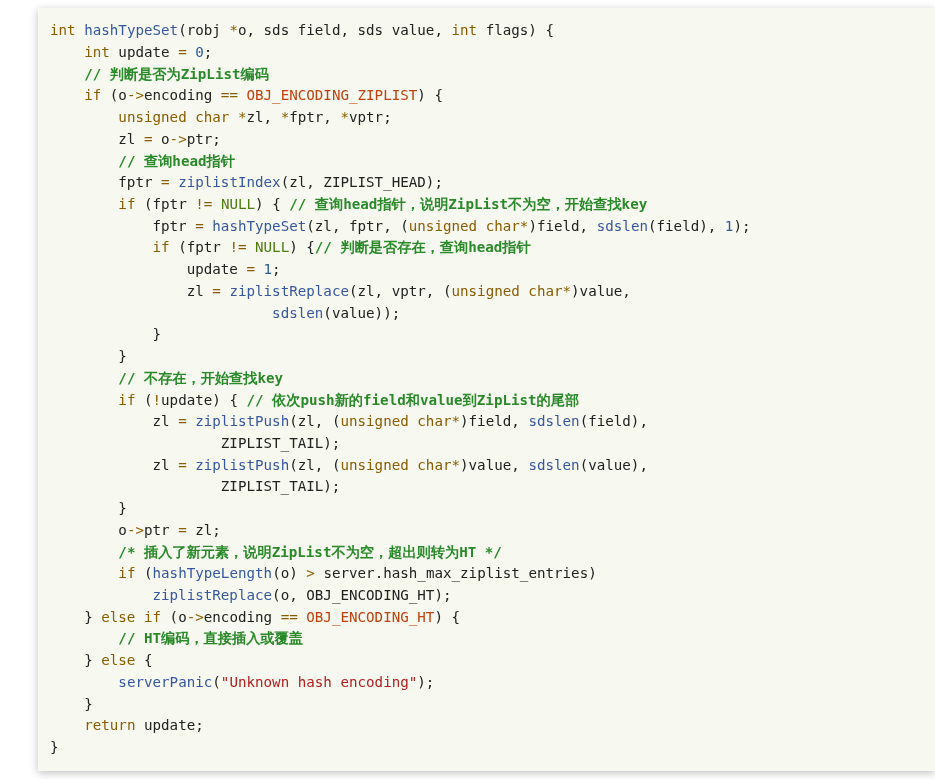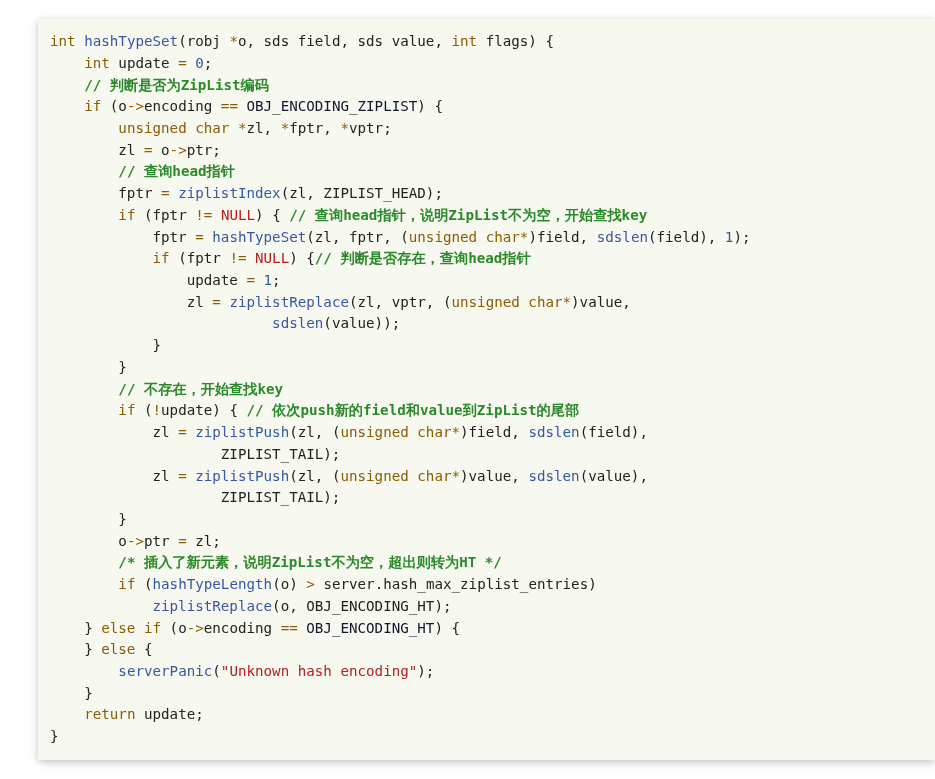--- a/index.html
+++ b/index.html
@@ -21,24 +21,24 @@
     line-height: 1.53;
     white-space: pre;
     overflow: hidden;
     color: #222;
     margin-left: 38px;
   }
   .kw   { color: #8b5c00; }     
   .fn   { color: #3658a3; }        
   .op   { color: #8b5c00; }     
   .num  { color: #2e5c9a; }     
-  .nul  { color: #b91c1c; }     
+  .nul  { color: #4d7c0f; }     
   .cmt  { color: #2a8a2a; font-weight: bold; }     
   .str  { color: #b22020; }     
-  .mac  { color: #0f172a; }        
+  .mac  { color: #c2410c; }        
 </style>
 </head>
 <body>
 
 <div class="code-container"><code id="code-target"><span class="kw">int </span><span class="fn">hashTypeSet</span>(robj <span class="op">*</span>o, sds field, sds value, <span class="kw">int</span> flags) {
     <span class="kw">int</span> update <span class="op">=</span> <span class="num">0</span>;
     <span class="cmt">// 判断是否为ZipList编码</span>
     <span class="kw">if</span> (o<span class="op">-&gt;</span>encoding <span class="op">==</span> <span class="mac">OBJ_ENCODING_ZIPLIST</span>) {
         <span class="kw">unsigned char </span><span class="op">*</span>zl, <span class="op">*</span>fptr, <span class="op">*</span>vptr;
         zl <span class="op">=</span> o<span class="op">-&gt;</span>ptr;
@@ -57,17 +57,18 @@
             zl <span class="op">=</span> <span class="fn">ziplistPush</span>(zl, (<span class="kw">unsigned char</span><span class="op">*</span>)field, <span class="fn">sdslen</span>(field),
                     ZIPLIST_TAIL);
             zl <span class="op">=</span> <span class="fn">ziplistPush</span>(zl, (<span class="kw">unsigned char</span><span class="op">*</span>)value, <span class="fn">sdslen</span>(value),
                     ZIPLIST_TAIL);
         }
         o<span class="op">-&gt;</span>ptr <span class="op">=</span> zl;
         <span class="cmt">/* 插入了新元素，说明ZipList不为空，超出则转为HT */</span>
         <span class="kw">if</span> (<span class="fn">hashTypeLength</span>(o) <span class="op">&gt;</span> server.hash_max_ziplist_entries)
             <span class="fn">ziplistReplace</span>(o, OBJ_ENCODING_HT);
     } <span class="kw">else if</span> (o<span class="op">-&gt;</span>encoding <span class="op">==</span> <span class="mac">OBJ_ENCODING_HT</span>) {
+        <span class="cmt">// HT编码，直接插入或覆盖</span>
     } <span class="kw">else</span> {
         <span class="fn">serverPanic</span>(<span class="str">"Unknown hash encoding"</span>);
     }
     <span class="kw">return</span> update;
 }</code></div>
 
 </body></html>

